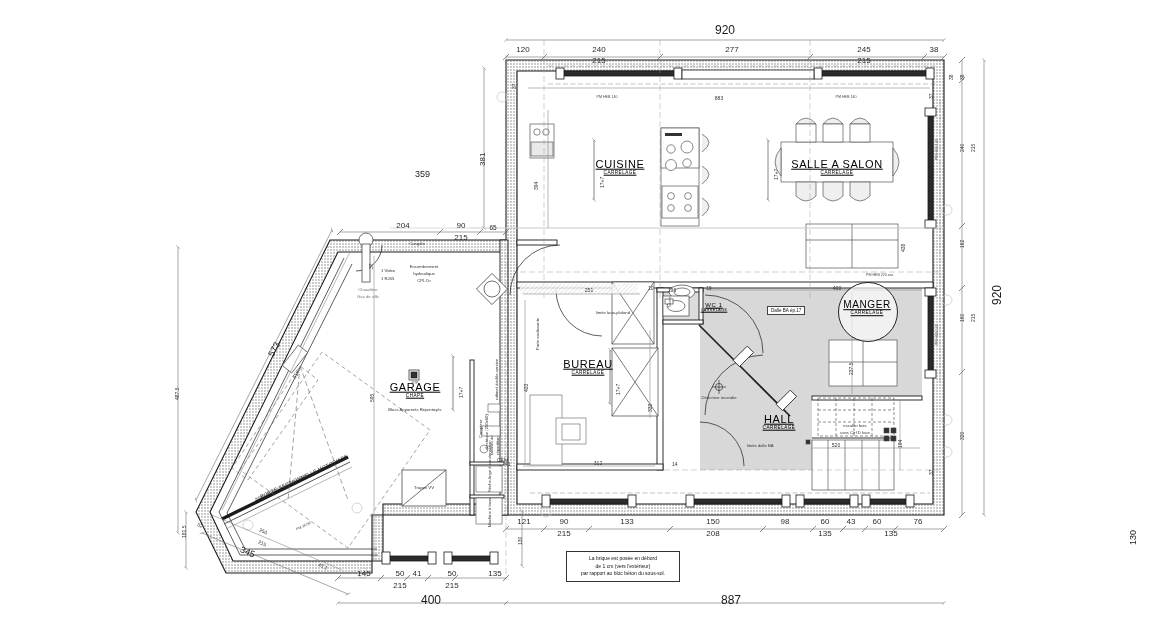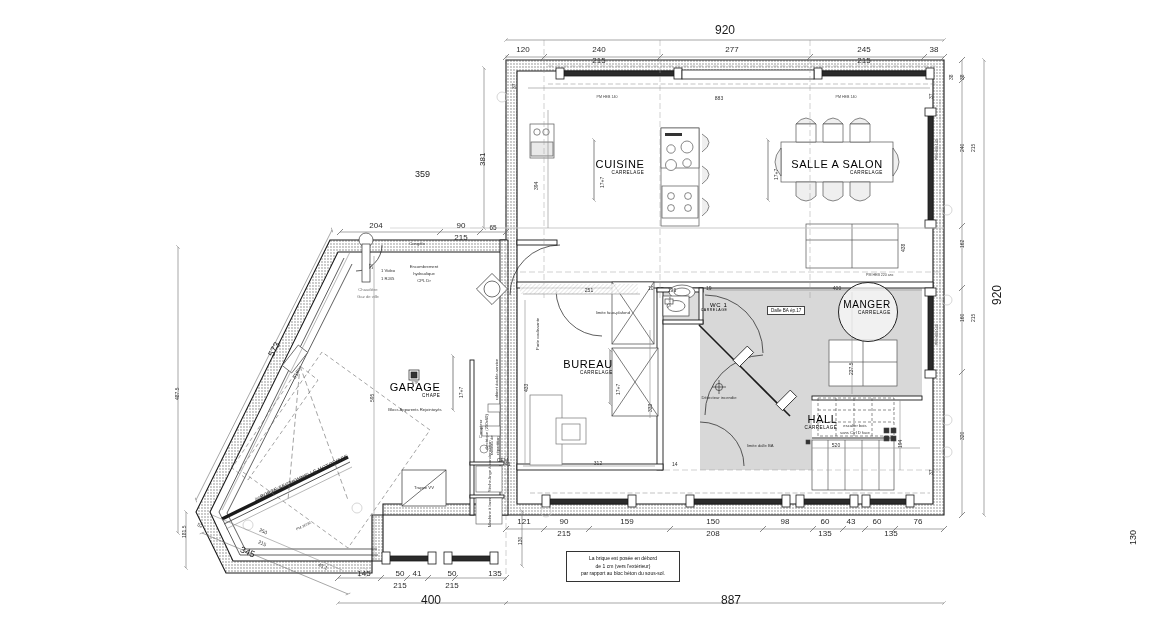--- a/index.html
+++ b/index.html
@@ -7,21 +7,21 @@
        font-family:"Liberation Sans","DejaVu Sans",sans-serif;color:#000;}
   #plan{position:relative;width:1160px;height:635px;}
   svg{position:absolute;left:0;top:0;}
   .lbl{position:absolute;white-space:nowrap;line-height:1;}
   .dim{font-size:8px;color:#2b2b2b;}
   .dim-big{font-size:12px;color:#1a1a1a;}
   .dim-mid{font-size:9px;color:#222;}
   .tiny{font-size:4.2px;color:#333;}
   .tiny5{font-size:5px;color:#333;}
   .micro{font-size:3.6px;color:#444;}
-  .room{font-size:11px;letter-spacing:.6px;text-align:right;color:#000;}
+  .room{font-size:11px;letter-spacing:.6px;text-align:center;color:#000;text-decoration:underline;}
   .room .sub{display:block;font-size:4.6px;letter-spacing:.5px;margin-top:1px;}
   .rot90{transform:rotate(-90deg);transform-origin:0 0;}
   .ctr{transform:translate(-50%,-50%);}
   .ctrx{transform:translateX(-50%);}
   .box-note{position:absolute;border:1px solid #333;background:#fff;
             font-size:5px;line-height:1.5;text-align:center;padding:3px 6px;color:#111;}
   .boxlbl{position:absolute;border:1px solid #444;background:#fff;
           font-size:5px;padding:1px 3px;color:#111;white-space:nowrap;}
 </style>
 </head>
@@ -453,21 +453,21 @@
 
 <div class="lbl micro ctrx" style="left:607px;top:96px;">PM HEB 140</div>
 <div class="lbl micro ctrx" style="left:846px;top:96px;">PM HEB 140</div>
 <div class="lbl micro rot90" style="left:936px;top:160px;">PM HEB 140</div>
 <div class="lbl micro rot90" style="left:936px;top:345px;">PM HEB 140</div>
 <div class="lbl micro" style="left:866px;top:274px;">PM HEB 220 anc</div>
 <div class="lbl micro" style="left:296px;top:525px;transform:rotate(-25deg);">PM 3E/3E</div>
 
 <div class="lbl dim rot90" style="left:479px;top:166px;">381</div>
 <div class="lbl dim-mid" style="left:415px;top:170px;">359</div>
-<div class="lbl dim ctrx" style="left:376px;top:222px;">204</div>
+<div class="lbl dim ctrx" style="left:403px;top:222px;">204</div>
 <div class="lbl dim ctrx" style="left:461px;top:222px;">90</div>
 <div class="lbl dim ctrx" style="left:461px;top:234px;">215</div>
 <div class="lbl dim ctrx" style="left:493px;top:225px;font-size:6.5px;">65</div>
 
 <div class="lbl tiny5 rot90" style="left:175px;top:400px;">487.5</div>
 <div class="lbl tiny5 rot90" style="left:182px;top:538px;">181.5</div>
 <div class="lbl dim-mid" style="left:267px;top:345px;transform:rotate(-63deg);">573</div>
 <div class="lbl tiny5" style="left:292px;top:372px;transform:rotate(-63deg);">516</div>
 <div class="lbl tiny5 rot90" style="left:370px;top:402px;">595</div>
 <div class="lbl dim-mid" style="left:240px;top:548px;transform:rotate(23deg);">345</div>
@@ -482,21 +482,21 @@
 <div class="lbl tiny5 rot90" style="left:960px;top:248px;">162</div>
 <div class="lbl tiny5 rot90" style="left:960px;top:322px;">160</div>
 <div class="lbl tiny5 rot90" style="left:971px;top:322px;">215</div>
 <div class="lbl tiny5 rot90" style="left:960px;top:440px;">320</div>
 <div class="lbl dim-big rot90" style="left:991px;top:305px;">920</div>
 <div class="lbl dim-mid rot90" style="left:1129px;top:545px;">130</div>
 
 <div class="lbl dim ctrx" style="left:524px;top:518px;">121</div>
 <div class="lbl dim ctrx" style="left:564px;top:518px;">90</div>
 <div class="lbl dim ctrx" style="left:564px;top:530px;">215</div>
-<div class="lbl dim ctrx" style="left:627px;top:518px;">159</div>
+<div class="lbl dim ctrx" style="left:627px;top:518px;">133</div>
 <div class="lbl dim ctrx" style="left:713px;top:518px;">150</div>
 <div class="lbl dim ctrx" style="left:713px;top:530px;">208</div>
 <div class="lbl dim ctrx" style="left:785px;top:518px;">98</div>
 <div class="lbl dim ctrx" style="left:825px;top:518px;">60</div>
 <div class="lbl dim ctrx" style="left:825px;top:530px;">135</div>
 <div class="lbl dim ctrx" style="left:851px;top:518px;">43</div>
 <div class="lbl dim ctrx" style="left:877px;top:518px;">60</div>
 <div class="lbl dim ctrx" style="left:891px;top:530px;">135</div>
 <div class="lbl dim ctrx" style="left:918px;top:518px;">76</div>
 <div class="lbl tiny5 rot90" style="left:518px;top:545px;">130</div>
@@ -542,21 +542,21 @@
 </div>
 <div class="lbl room ctr" style="left:837px;top:167px;">
   <span>SALLE A SALON</span>
   <span class="sub">CARRELAGE</span>
 </div>
 <div style="position:absolute;left:838px;top:282px;width:58px;height:58px;border:1px solid #222;border-radius:50%;background:rgba(255,255,255,.65);"></div>
 <div class="lbl room ctr" style="left:867px;top:308px;font-size:10px;">
   <span>MANGER</span>
   <span class="sub">CARRELAGE</span>
 </div>
-<div class="lbl room ctr" style="left:821px;top:422px;">
+<div class="lbl room ctr" style="left:779px;top:422px;">
   <span>HALL</span>
   <span class="sub">CARRELAGE</span>
 </div>
 <div class="lbl room ctr" style="left:588px;top:367px;">
   <span>BUREAU</span>
   <span class="sub">CARRELAGE</span>
 </div>
 <div class="lbl room ctr" style="left:714px;top:307px;font-size:6px;">
   <span>WC 1</span>
   <span class="sub" style="font-size:3.6px;">CARRELAGE</span>

